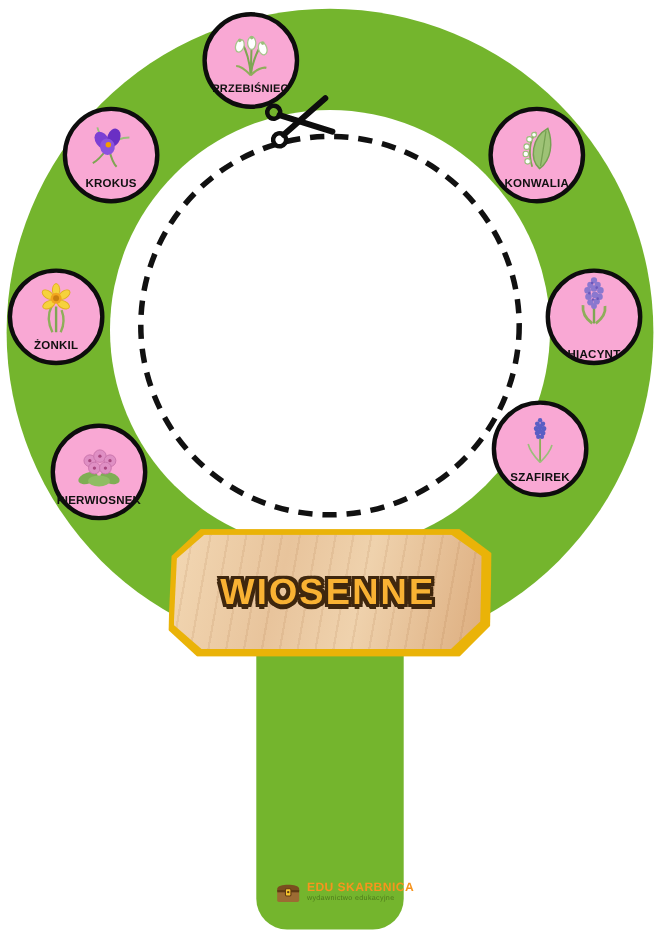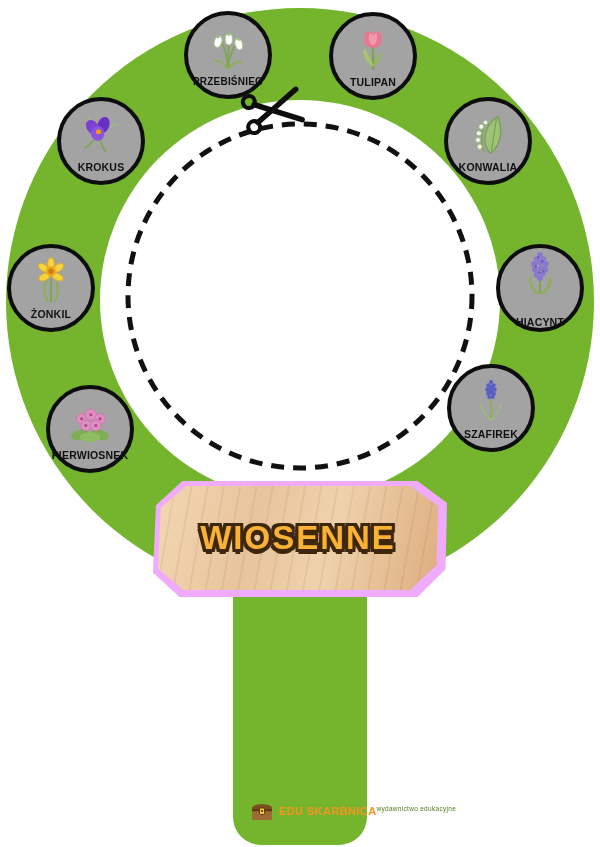--- a/index.html
+++ b/index.html
@@ -12,41 +12,41 @@
   
   #handle{
     position:absolute;left:233px;top:555px;width:134px;height:290px;
     background:#74b52d;border-radius:0 0 28px 28px;
   }
   
   #scissors{position:absolute;left:241px;top:84px;width:64px;height:52px;transform:rotate(-12deg);}
   
   .badge{
     position:absolute;width:88px;height:88px;border-radius:50%;
-    background:#a3a3a3;border:4px solid #0d0d0d;box-sizing:border-box;
+    background:#f9a8d4;border:4px solid #0d0d0d;box-sizing:border-box;
     display:flex;flex-direction:column;align-items:center;justify-content:center;
   }
   .badge svg{width:50px;height:50px;margin-top:1px;}
   .badge .label{
     font-weight:bold;font-size:10.5px;letter-spacing:.2px;color:#101010;
     margin-top:1px;white-space:nowrap;
   }
   .badge.przebisnieg .label{font-size:10px;}
   .badge.przebisnieg{left:184px;top:11px;}
   .badge.tulipan    {left:329px;top:12px;}
   .badge.krokus     {left:57px; top:97px;}
   .badge.konwalia   {left:444px;top:97px;}
   .badge.zonkil     {left:7px;  top:244px;}
   .badge.hiacynt    {left:496px;top:244px;justify-content:space-between;}
   .badge.pierwiosnek{left:46px; top:385px;text-align:right;}
   .badge.szafirek   {left:447px;top:364px;}
   
   #sign{
     position:absolute;left:153px;top:481px;width:294px;height:116px;
-    background:#f0abfc;
+    background:#eab308;
     clip-path:polygon(10% 0,90% 0,100% 19%,99.5% 76%,90% 100%,9% 100%,0 79%,1% 21%);
   }
   #sign-inner{
     position:absolute;left:5px;top:5px;right:9px;bottom:7px;
     background:
       repeating-linear-gradient(100deg, rgba(150,90,40,.10) 0 2px, rgba(0,0,0,0) 2px 16px),
       linear-gradient(105deg,#f2d7b3 0%,#e8c49c 35%,#efd2ad 60%,#ddae80 100%);
     clip-path:polygon(10% 0,90% 0,100% 19%,99.5% 76%,90% 100%,9% 100%,0 79%,1% 21%);
     display:flex;flex-direction:column;align-items:center;justify-content:center;gap:4px;
   }
@@ -56,21 +56,21 @@
       -3px -3px 0 #3f270e, 3px -3px 0 #3f270e,
       -3px  3px 0 #3f270e, 3px  3px 0 #3f270e,
       -3px  0   0 #3f270e, 3px  0   0 #3f270e,
        0   -3px 0 #3f270e, 0    3px 0 #3f270e,
        0    5px 0 #3f270e;
   }
   
   #footer-logo{
     position:absolute;left:250px;top:799px;display:flex;align-items:center;gap:5px;
   }
-  #footer-text{display:flex;flex-direction:row;line-height:1.1;}
+  #footer-text{display:flex;flex-direction:column;line-height:1.1;}
   #brand{font-weight:bold;font-size:11px;letter-spacing:.4px;color:#f7941e;}
   #tagline{font-size:6.5px;letter-spacing:.3px;color:#4f7a1b;}
 </style>
 </head>
 <body>
 
 <div id="stage">
 
   <svg id="wheel-svg" width="600" height="620" viewBox="0 0 600 620">
     <circle cx="300" cy="302" r="294" fill="#74b52d"></circle>
@@ -90,30 +90,20 @@
       <ellipse cx="18" cy="20" rx="4.5" ry="7" fill="#ffffff" stroke="#a9c48d" stroke-width="1.4" transform="rotate(18 18 20)"></ellipse>
       <ellipse cx="31" cy="17" rx="4.5" ry="7" fill="#ffffff" stroke="#a9c48d" stroke-width="1.4"></ellipse>
       <ellipse cx="43" cy="23" rx="4.5" ry="7" fill="#ffffff" stroke="#a9c48d" stroke-width="1.4" transform="rotate(-18 43 23)"></ellipse>
       <circle cx="18" cy="14" r="2" fill="#9bbf7a"></circle>
         <circle cx="31" cy="11" r="2" fill="#9bbf7a"></circle>
         <circle cx="43" cy="17" r="2" fill="#9bbf7a"></circle>
     </svg>
     <span class="label">PRZEBIŚNIEG</span>
   </div>
 
-  <div class="badge tulipan">
-    <svg viewBox="0 0 60 60">
-      <path d="M30 54 C30 42 30 32 30 24" stroke="#7fa653" stroke-width="3" fill="none"></path>
-      <path d="M30 50 C22 46 17 36 19 27 C25 35 28 42 30 48 Z" fill="#a8c46f"></path>
-      <path d="M30 50 C37 47 41 39 40 32 C35 38 32 44 30 49 Z" fill="#94b85e"></path>
-      <path d="M20 22 C17 7 26 4 30 11 C34 4 43 7 40 22 C38 29 22 29 20 22 Z" fill="#e87790"></path>
-      <path d="M26 9 C24 16 25 22 30 25 C35 22 36 16 34 9 C32 13 28 13 26 9 Z" fill="#f29aac"></path>
-    </svg>
-    <span class="label">TULIPAN</span>
-  </div>
 
   <div class="badge krokus">
     <svg viewBox="0 0 60 60">
       <path d="M26 30 C20 38 14 44 10 46" stroke="#7fa653" stroke-width="2.2" fill="none"></path>
       <path d="M28 32 C30 40 32 46 36 50" stroke="#7fa653" stroke-width="2.2" fill="none"></path>
       <path d="M24 28 C32 22 42 18 50 18" stroke="#9bbf7a" stroke-width="2" fill="none"></path>
       <path d="M26 24 C20 18 16 12 15 7" stroke="#9bbf7a" stroke-width="2" fill="none"></path>
       <ellipse cx="20" cy="21" rx="7" ry="10" fill="#7c3fd4" transform="rotate(-35 20 21)"></ellipse>
       <ellipse cx="33" cy="18" rx="7" ry="10" fill="#6a2fc4" transform="rotate(20 33 18)"></ellipse>
       <ellipse cx="26" cy="28" rx="8" ry="9" fill="#8b52de" transform="rotate(-8 26 28)"></ellipse>

